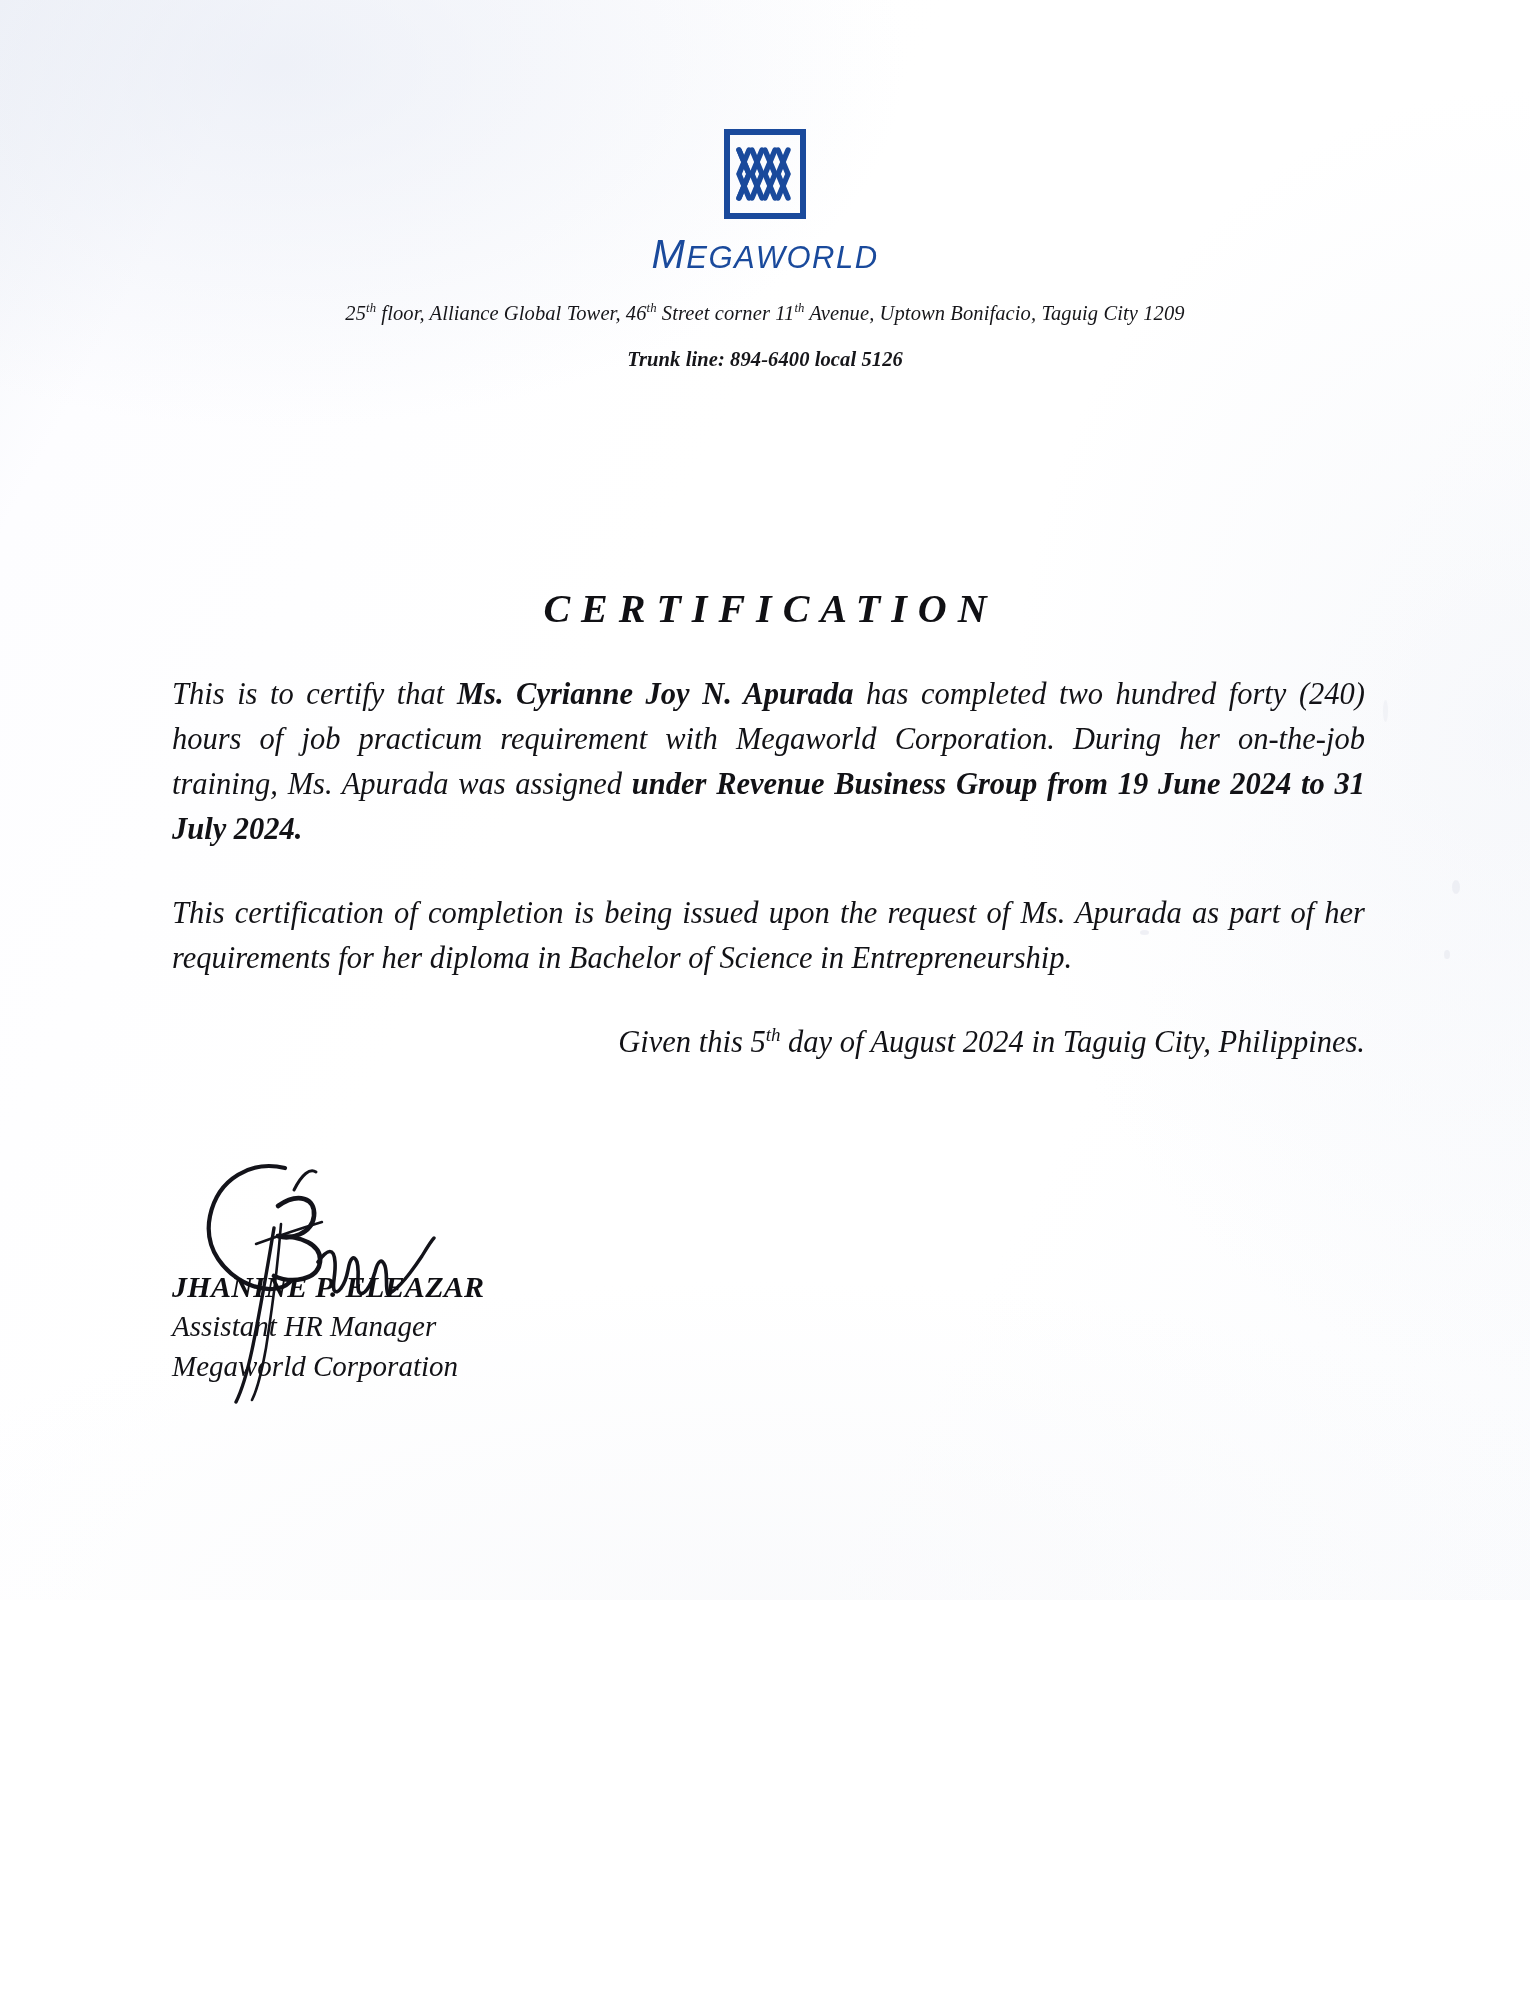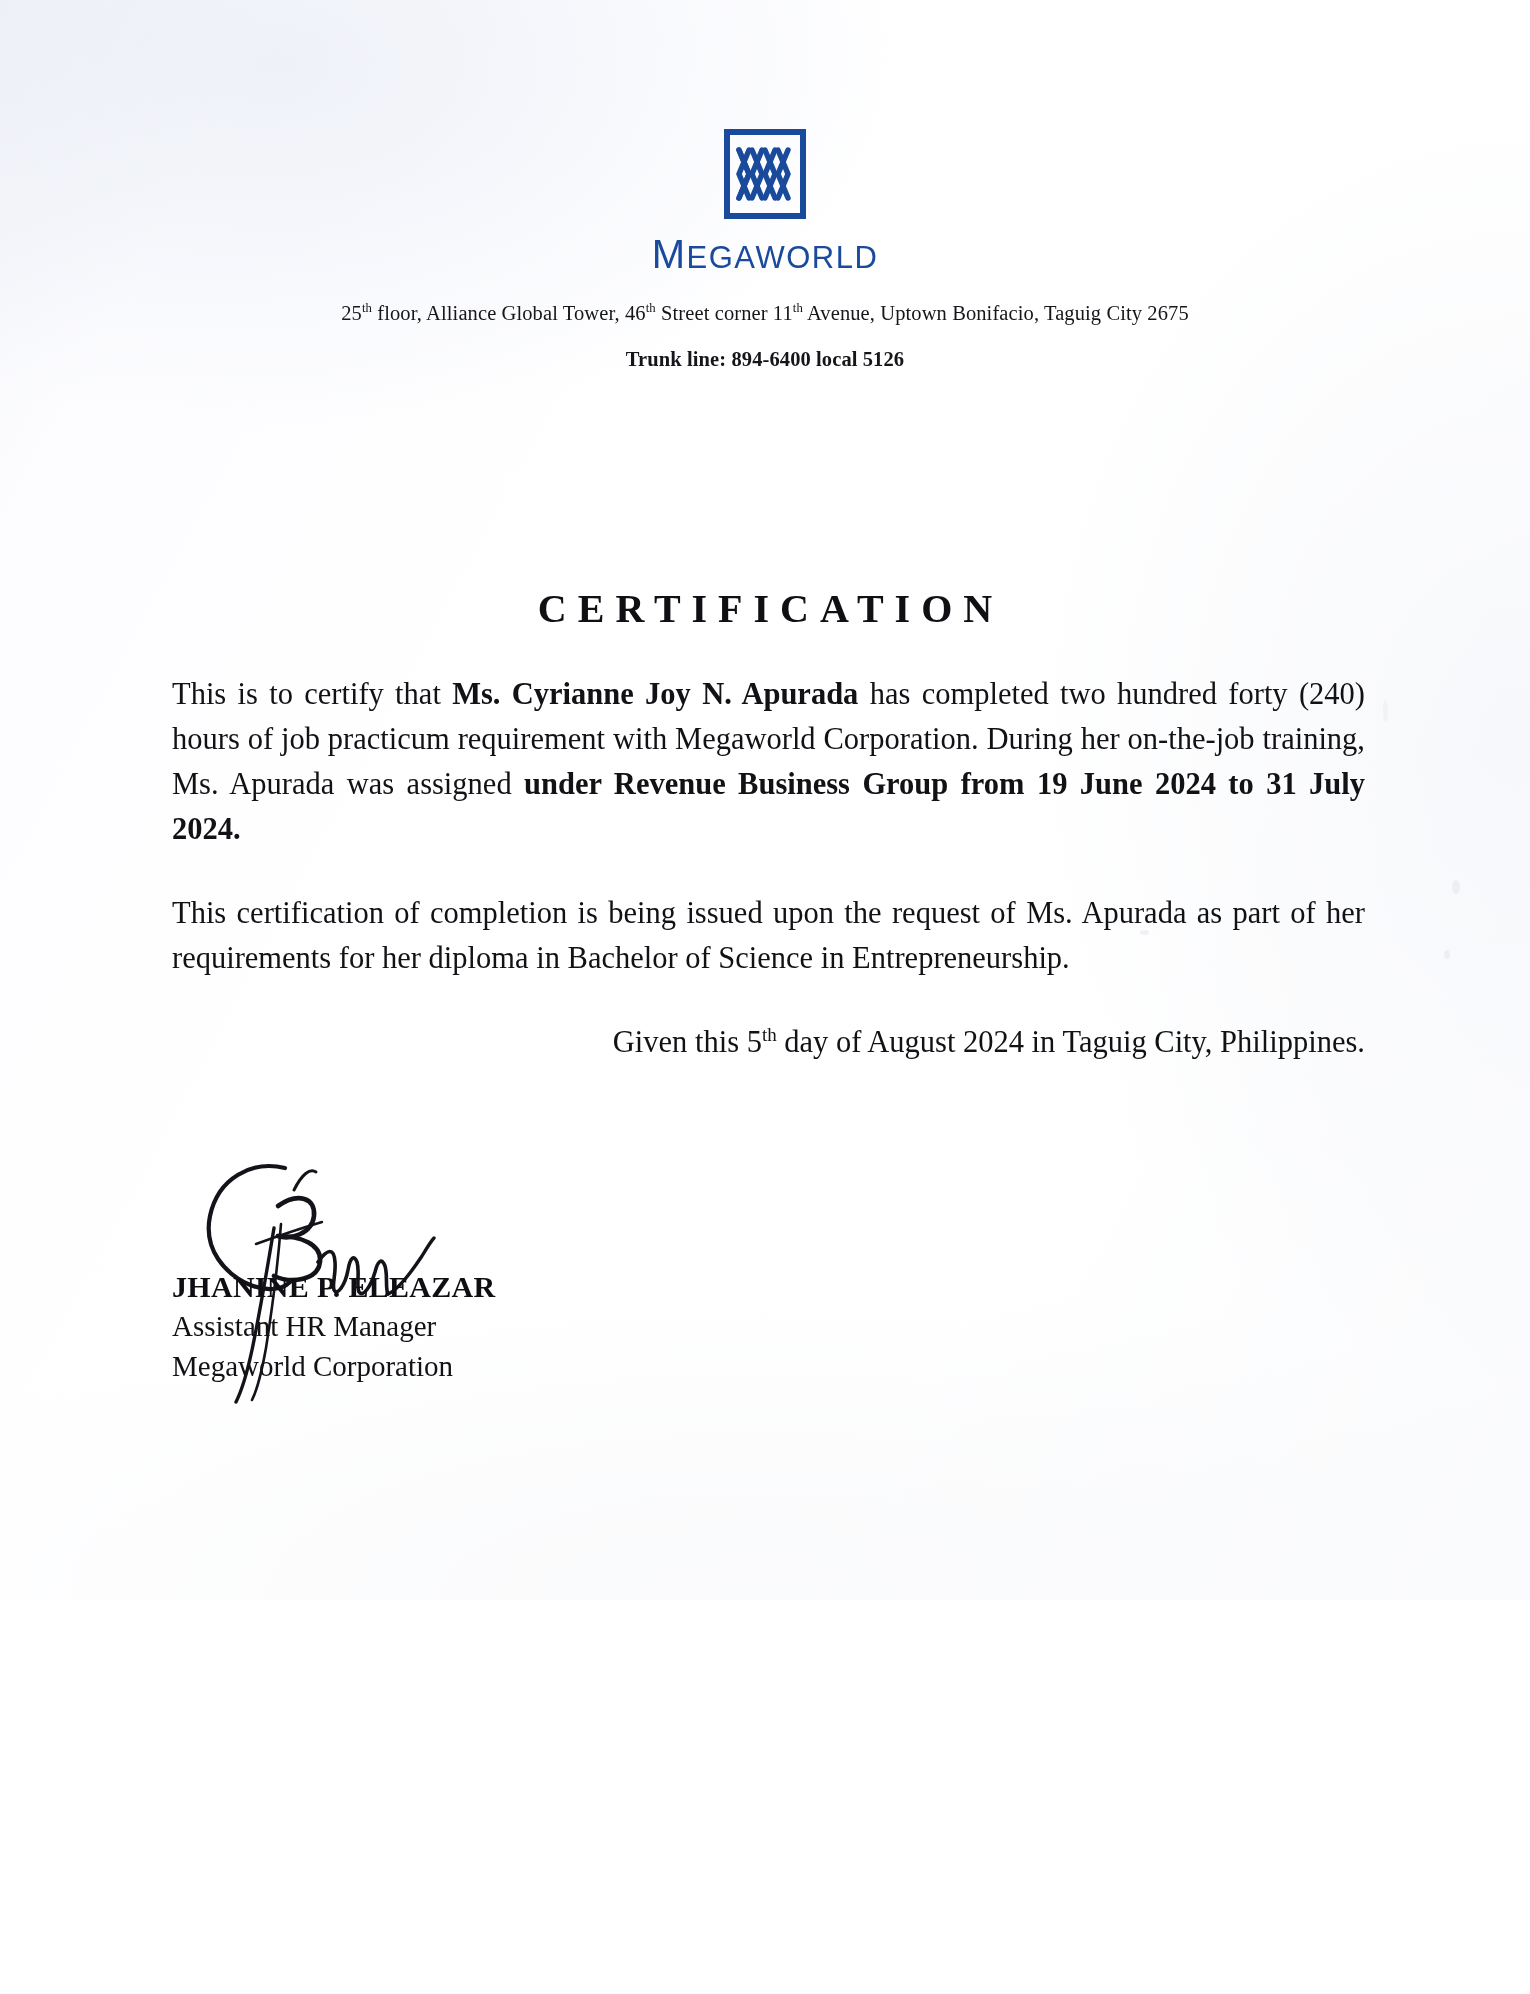--- a/index.html
+++ b/index.html
@@ -11,20 +11,21 @@
     position: relative;
     width: 1530px;
     height: 1600px;
     background: #fcfcfe;
     overflow: hidden;
     font-family: "Liberation Serif", serif;
     color: #111114;
     
     background-image:
       linear-gradient(118deg, #f2f4f9 0%, #fdfdff 12%, #ffffff 40%, #ffffff 70%, #fafbfd 100%);
+    font-style: italic;
   }
   .scan-tint {
     position: absolute;
     inset: 0;
     pointer-events: none;
     background:
       radial-gradient(ellipse 900px 520px at 18% 4%, rgba(226,231,242,0.55) 0%, rgba(255,255,255,0) 70%),
       radial-gradient(ellipse 700px 900px at 99% 46%, rgba(236,239,246,0.40) 0%, rgba(255,255,255,0) 72%),
       radial-gradient(ellipse 1200px 400px at 50% 100%, rgba(246,247,250,0.6) 0%, rgba(255,255,255,0) 80%);
   }
@@ -188,21 +189,21 @@
         <path d="M55 22 L65 46 L55 70"></path>
         <path d="M65 22 L55 46 L65 70"></path>
       </g>
     </svg>
 
     <div class="brand-wordmark">
       <span class="cap">M</span><span class="small">EGAWORLD</span>
     </div>
 
     <div class="addr-line">
-      <span>25</span><sup class="ord">th</sup><span> floor, Alliance Global Tower, 46</span><sup class="ord">th</sup><span> Street corner 11</span><sup class="ord">th</sup><span> Avenue, Uptown Bonifacio, Taguig City 2675</span>
+      <span>25</span><sup class="ord">th</sup><span> floor, Alliance Global Tower, 46</span><sup class="ord">th</sup><span> Street corner 11</span><sup class="ord">th</sup><span> Avenue, Uptown Bonifacio, Taguig City 1209</span>
     </div>
 
     <div class="trunk-line">Trunk line: 894-6400 local 5126</div>
   </header>
 
   <h1 class="doc-title">CERTIFICATION</h1>
 
   <section class="body-block">
 
     <p class="para">

